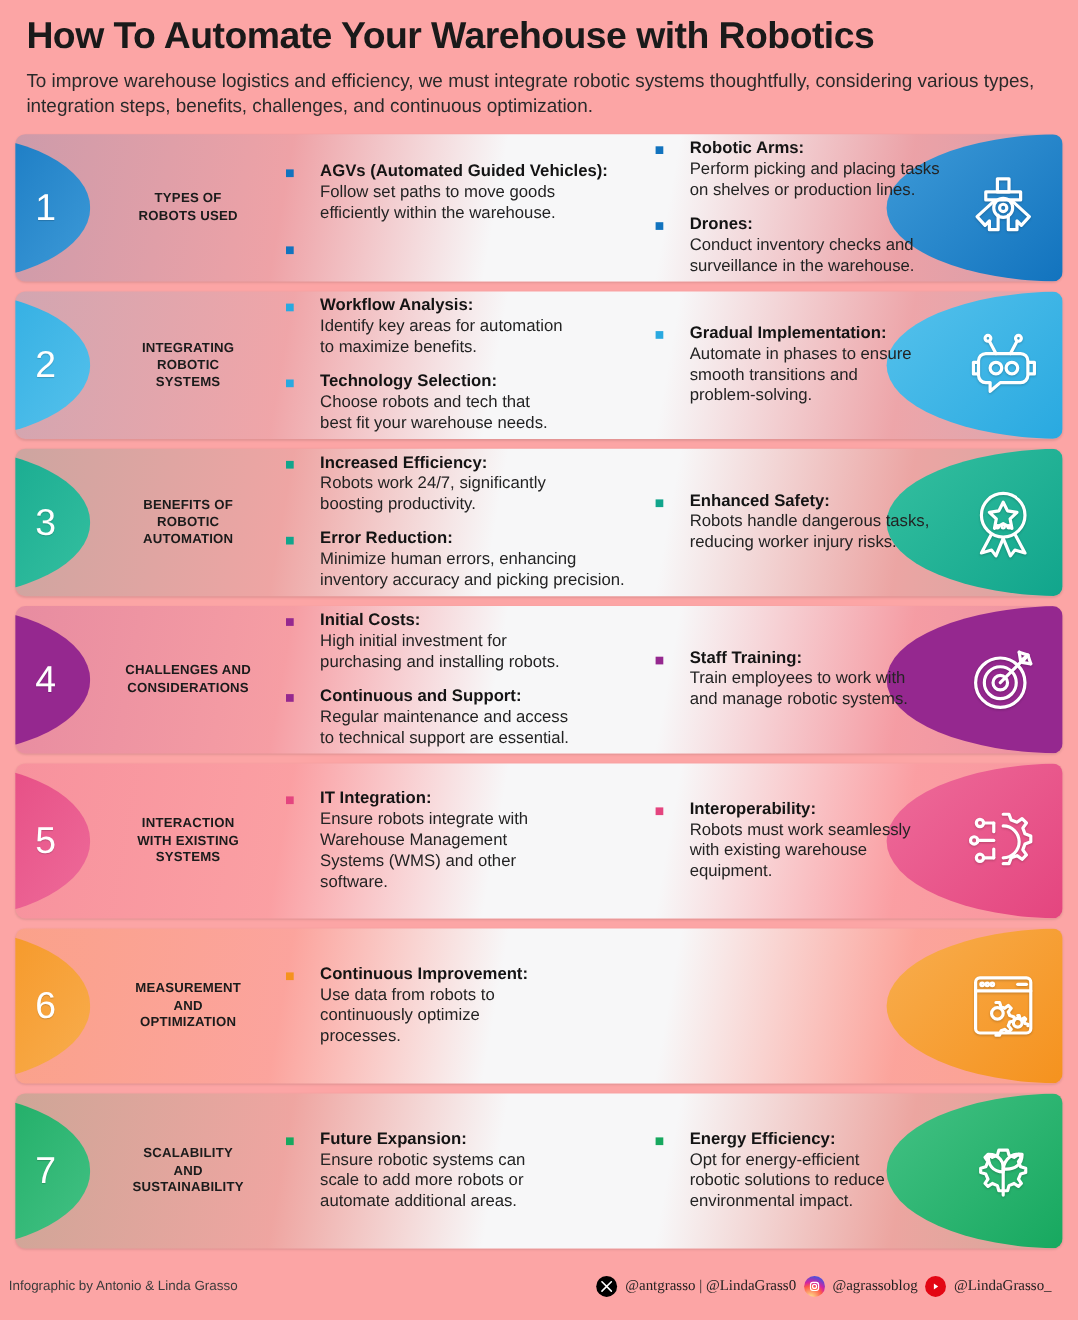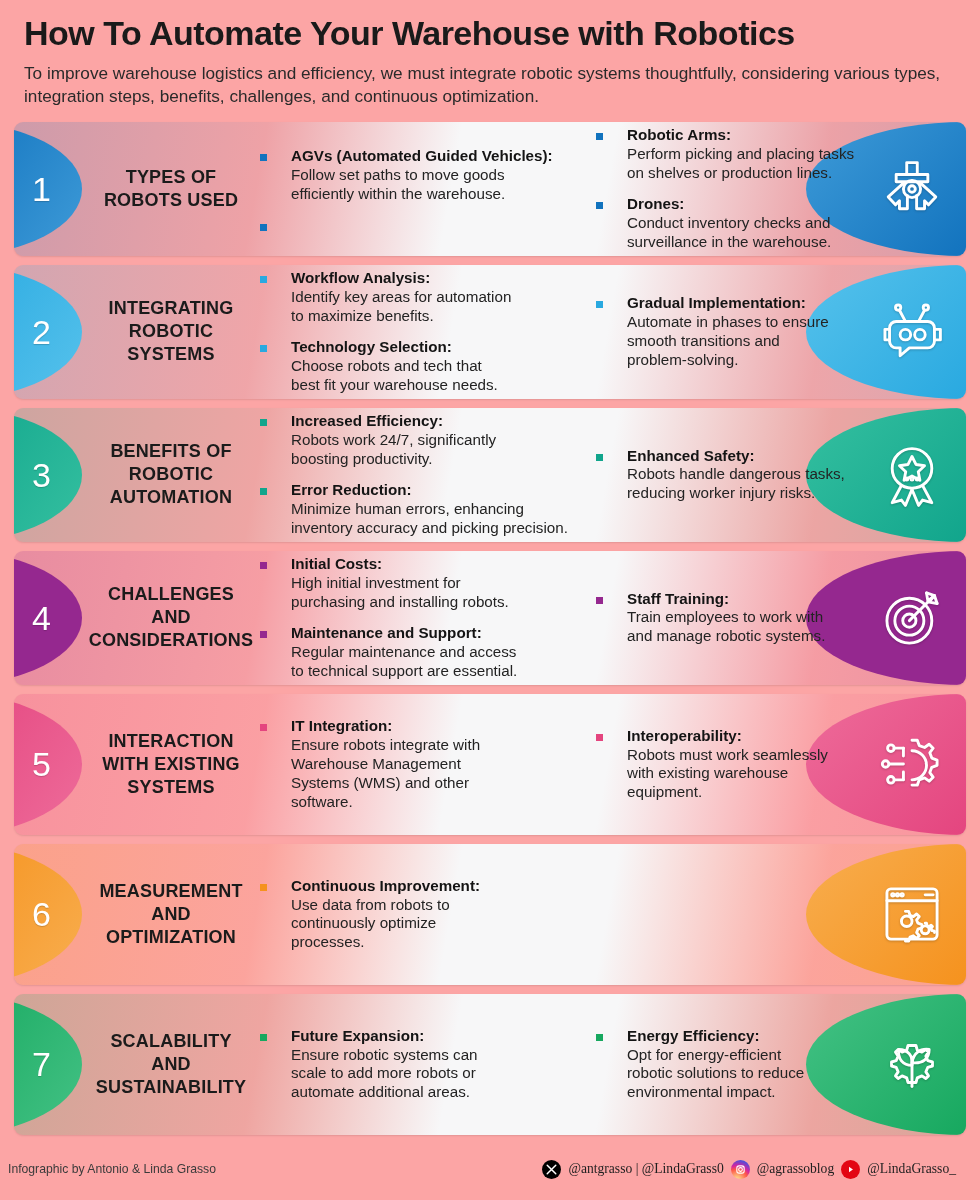--- a/index.html
+++ b/index.html
@@ -89,21 +89,21 @@
   .row-heading {
     flex: 0 0 178px;
     display: flex;
     align-items: center;
     justify-content: center;
     text-align: center;
     padding: 0 6px;
     z-index: 2;
   }
   .row-heading span {
-    font-size: 18px;
+    font-size: 12px;
     font-weight: 600;
     color: #1b1b1b;
     line-height: 1.28;
     letter-spacing: 0.2px;
   }
 
   
   .cols {
     flex: 1 1 auto;
     display: flex;
@@ -370,21 +370,21 @@
               <span class="dot"></span>
               <div class="btxt">
                 <span class="bhead">Initial Costs:</span>
                 <span class="bbody">High initial investment for
 purchasing and installing robots.</span>
               </div>
             </div>
             <div class="bullet">
               <span class="dot"></span>
               <div class="btxt">
-                <span class="bhead">Maintenance and Support:</span>
+                <span class="bhead">Continuous and Support:</span>
                 <span class="bbody">Regular maintenance and access
 to technical support are essential.</span>
               </div>
             </div>
           </div>
           <div class="col col-b">
             <div class="bullet">
               <span class="dot"></span>
               <div class="btxt">
                 <span class="bhead">Staff Training:</span>

